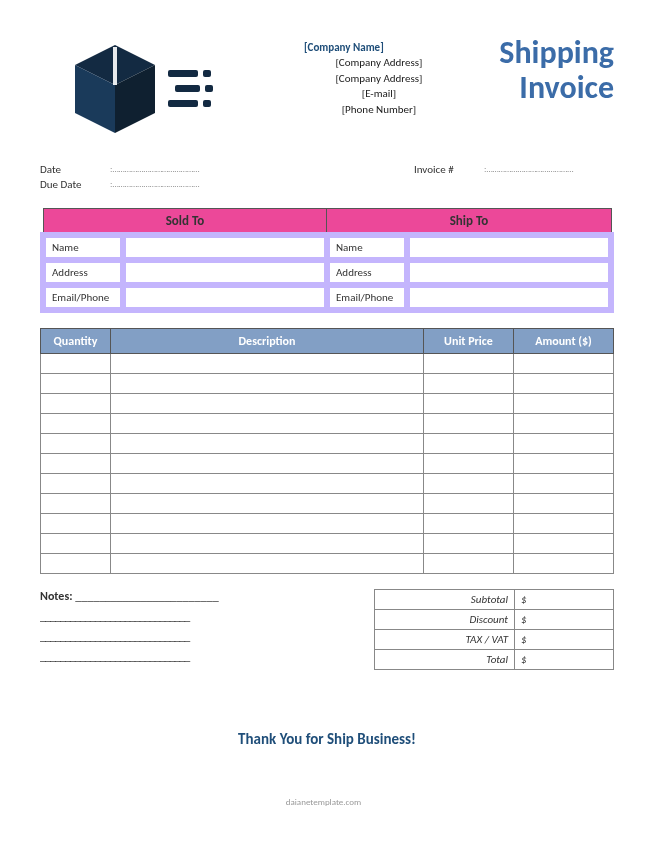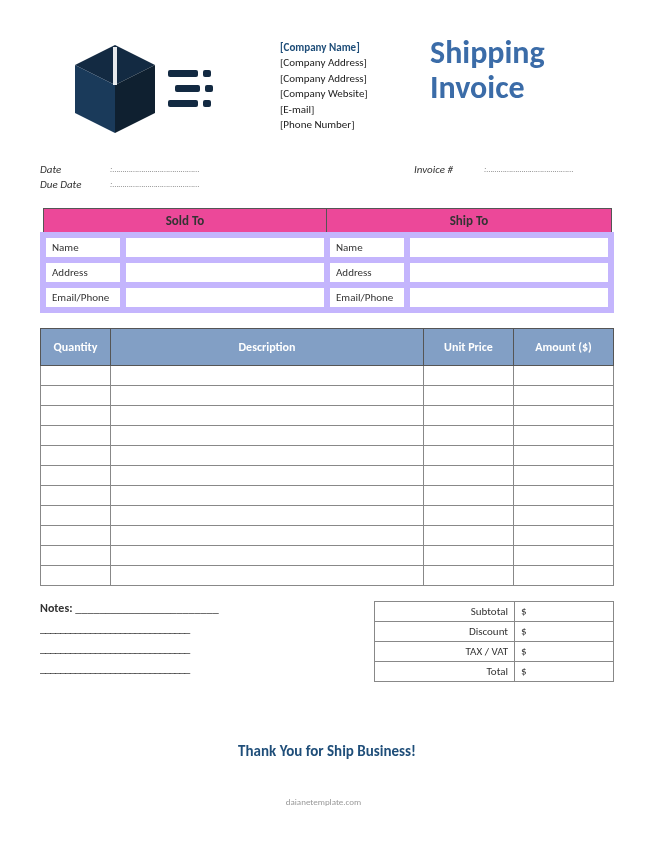--- a/index.html
+++ b/index.html
@@ -12,53 +12,55 @@
       color: #333;
       position: relative;
     }
     .page {
       padding: 30px 40px;
     }
     .header-row {
       display: flex;
       align-items: flex-start;
       margin-bottom: 20px;
+      gap: 24px;
     }
     .logo-area {
       width: 240px;
       padding-top: 10px;
     }
     .company-info {
       width: 150px;
       font-size: 11px;
       line-height: 1.4;
       padding-top: 10px;
     }
     .company-name {
       color: #1f4e79;
       font-weight: bold;
     }
     .company-line {
       color: #1a1a1a;
+      text-align: center;
     }
     .title-area {
       flex: 1;
+      text-align: right;
       padding-top: 5px;
     }
     .title {
       color: #3b6ca8;
       font-size: 32px;
       font-weight: bold;
       line-height: 1.1;
     }
     .meta-row {
       display: flex;
       font-size: 11px;
       margin-bottom: 15px;
-      font-style: italic;
     }
     .meta-left {
       flex: 1;
     }
     .meta-right {
       width: 200px;
       text-align: left;
     }
     .meta-item {
       display: flex;
@@ -103,21 +105,21 @@
       width: 100%;
       border-collapse: collapse;
       margin-bottom: 15px;
     }
     .items-table th {
       background: #829fc5;
       color: #fff;
       border: 1px solid #555;
       font-size: 12px;
       font-weight: bold;
-      padding: 11px;
+      padding: 5px;
       text-align: center;
     }
     .items-table td {
       border: 1px solid #888;
       height: 20px;
       padding: 2px;
     }
     .items-table .col-qty { width: 70px; }
     .items-table .col-desc { }
     .items-table .col-unit { width: 90px; }
@@ -147,20 +149,21 @@
     }
     .totals-table {
       width: 100%;
       border-collapse: collapse;
     }
     .totals-table td {
       border: 1px solid #888;
       padding: 3px 6px;
       height: 20px;
       font-size: 11px;
+      font-style: italic;
     }
     .totals-table .t-label {
       text-align: right;
       width: 140px;
     }
     .totals-table .t-value {
       text-align: left;
     }
 
     .thanks {
@@ -200,21 +203,20 @@
           <rect x="165" y="45" width="8" height="7" rx="2"></rect>
           <rect x="128" y="60" width="30" height="7" rx="2"></rect>
           <rect x="163" y="60" width="8" height="7" rx="2"></rect>
         </g>
       </svg>
     </div>
     <div class="company-info">
       <div class="company-name">[Company Name]</div>
       <div class="company-line">[Company Address]</div>
       <div class="company-line">[Company Address]</div>
-      <div class="company-line">[Company Website]</div>
       <div class="company-line">[E-mail]</div>
       <div class="company-line">[Phone Number]</div>
     </div>
     <div class="title-area">
       <div class="title">Shipping</div>
       <div class="title">Invoice</div>
     </div>
   </div>
 
   <div class="meta-row">

